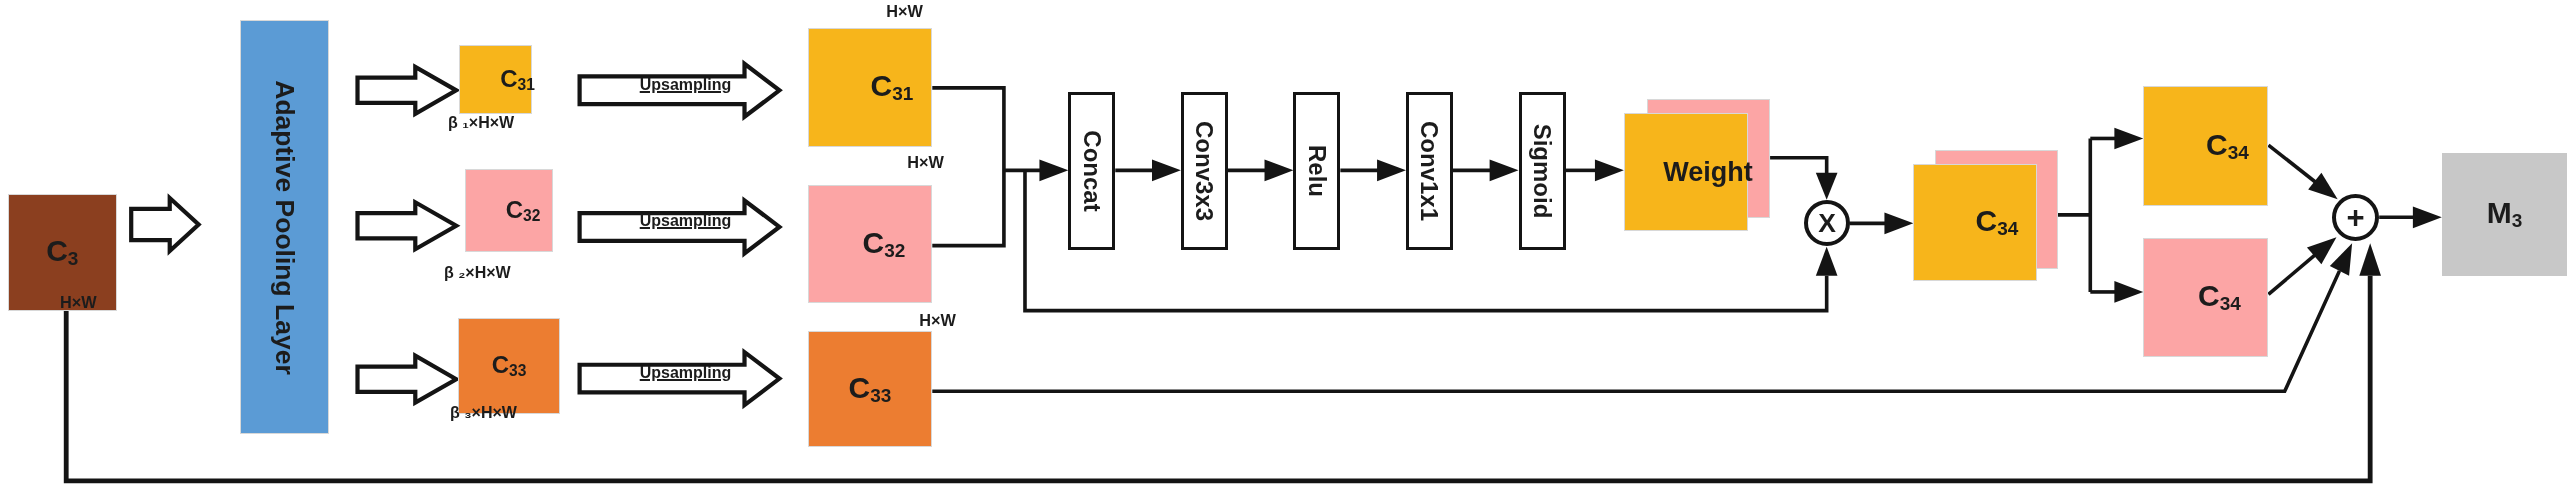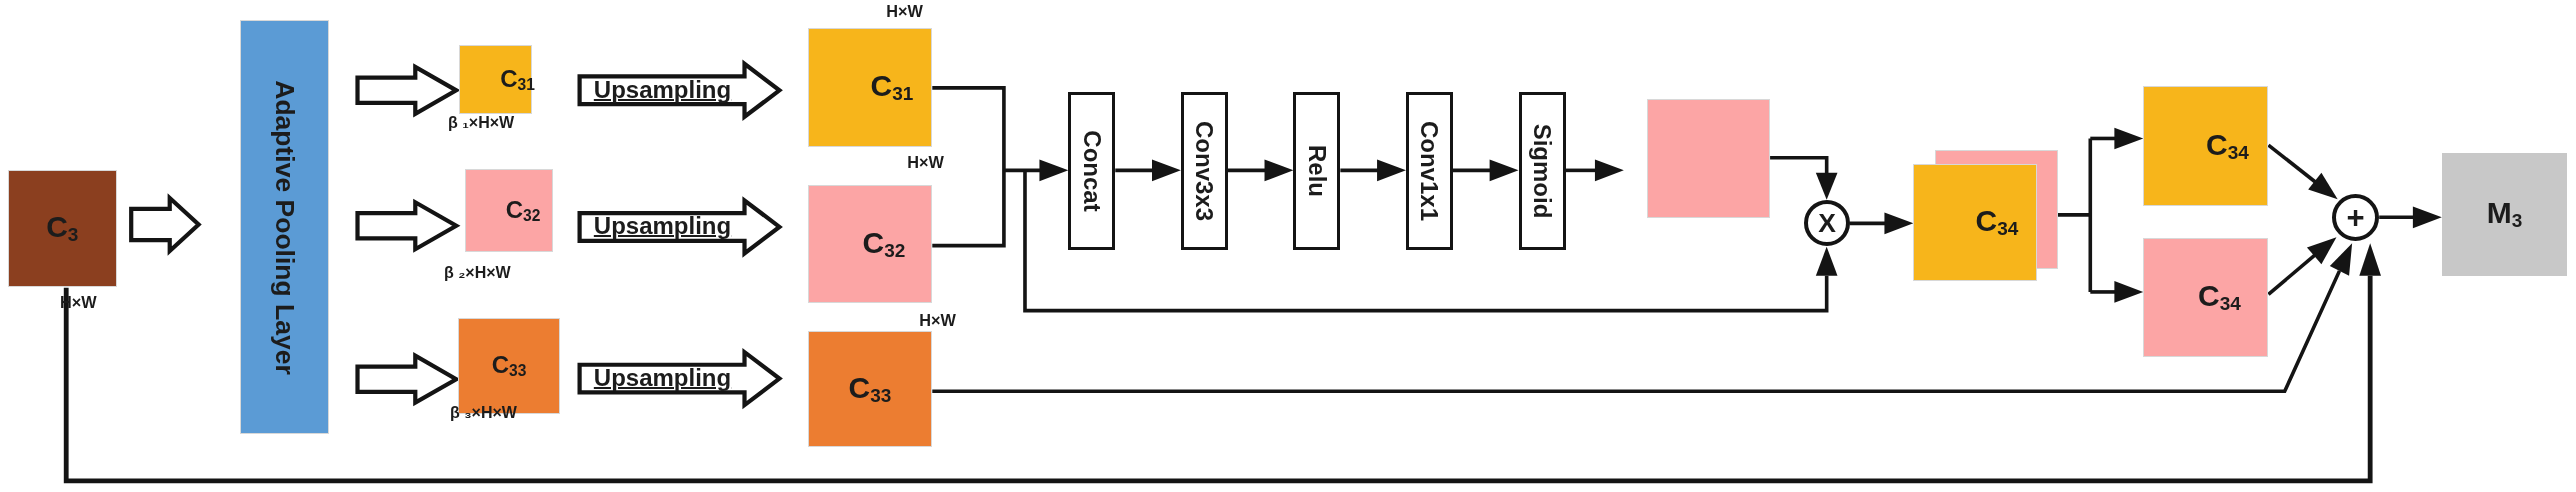--- a/index.html
+++ b/index.html
@@ -3,40 +3,40 @@
 <meta charset="utf-8">
 <style>
   html,body { margin:0; padding:0; background:#ffffff; }
   #canvas {
     position:relative; width:2576px; height:493px; background:#ffffff;
     font-family:"Liberation Sans", sans-serif; color:#1c1c1c; overflow:hidden;
   }
   #wires { position:absolute; left:0; top:0; width:2576px; height:493px; }
   .box { position:absolute; display:flex; align-items:center; justify-content:center; box-sizing:border-box; }
   .fill { border:1.2px solid #d8d8d8; }
-  .brown  { background:#8B3F1F; }
+  .brown  { background:#8B3F1F;margin-top:24px; }
   .blue   { background:#5B9BD5; }
   .yellow { background:#F7B51B;padding-left:44px; }
   .green  { background:#fca5a5;padding-left:28px; }
   .orange { background:#EC7D31; }
   .gray   { background:#C8C8C8; }
   .opbox { background:#ffffff; border:3px solid #141414; }
   .lbl-lg { font-size:30px; font-weight:bold; }
   .lbl-md { font-size:24px; font-weight:bold; }
   .lbl-lg sub { font-size:19px; vertical-align:-0.22em; font-weight:bold; }
   .lbl-md sub { font-size:15.6px; vertical-align:-0.22em; font-weight:bold; }
   .vtext { transform:rotate(90deg); white-space:nowrap; font-weight:bold; }
   .v44 { font-size:26.5px; } .v40 { font-size:24px; }
   .dim { position:absolute; font-size:16.3px; font-weight:bold; white-space:nowrap; }
   .beta { position:absolute; font-size:16px; font-weight:bold; white-space:nowrap; }
   .node { position:absolute; background:#ffffff; border:4.2px solid #141414; border-radius:50%;
           display:flex; align-items:center; justify-content:center; box-sizing:border-box;
           font-weight:bold; }
-  .upslabel { position:absolute; width:169px; text-align:center; font-size:24px; font-weight:bold;
-              text-decoration:underline; text-decoration-thickness:1.8px; white-space:nowrap; }
+  .upslabel { position:absolute; width:169px; text-align:center; font-size:16px; font-weight:bold;
+              text-decoration:underline; text-decoration-thickness:1.8px; white-space:nowrap;padding-left:23px; }
   .weightlbl { font-size:27px; font-weight:bold; }
 </style>
 </head>
 <body>
 
 <div id="canvas">
 
   <svg id="wires" viewBox="0 0 4280 819" xmlns="http://www.w3.org/2000/svg">
     <g stroke="#141414" stroke-width="6" fill="none">
 
@@ -153,20 +153,23 @@
     <span class="vtext v40">Relu</span>
   </div>
   <div class="box opbox" style="left:1406px; top:92px; width:47px; height:158px;">
     <span class="vtext v40">Conv1x1</span>
   </div>
   <div class="box opbox" style="left:1519px; top:92px; width:47px; height:158px;">
     <span class="vtext v40">Sigmoid</span>
   </div>
 
   <div class="box fill green" style="left:1647px; top:99px; width:123px; height:119px;"></div>
+  <div class="box fill yellow" style="left:1624px; top:113px; width:124px; height:118px;">
+    <span class="weightlbl">Weight</span>
+  </div>
 
   <div class="node" style="left:1804px; top:200px; width:46px; height:46px; font-size:26.5px;">X</div>
 
   <div class="box fill green" style="left:1935px; top:150px; width:123px; height:119px;"></div>
   <div class="box fill yellow lbl-lg" style="left:1913px; top:164px; width:124px; height:117px;">
     <span><span>C</span><sub>34</sub></span>
   </div>
 
   <div class="box fill yellow lbl-lg" style="left:2143px; top:86px; width:125px; height:120px;">
     <span><span>C</span><sub>34</sub></span>

